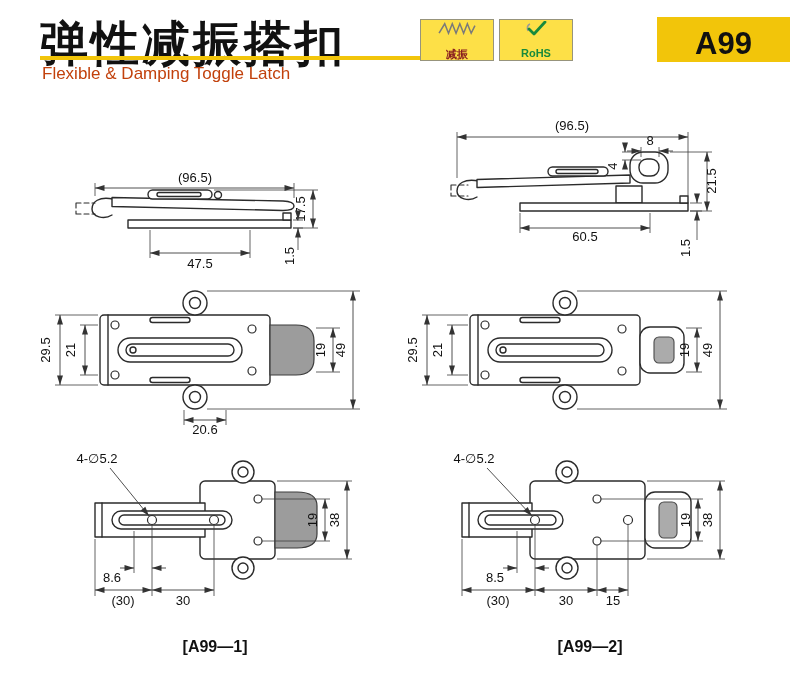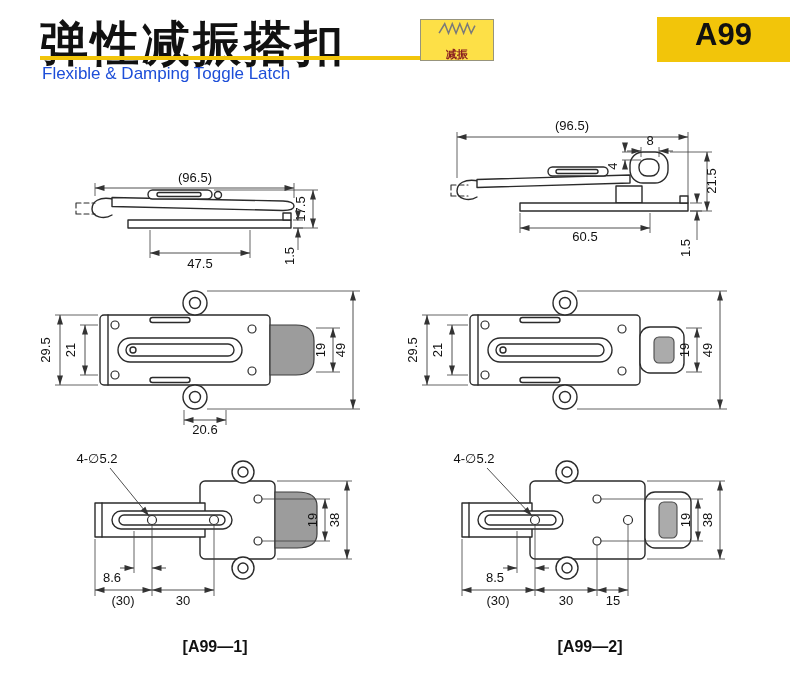--- a/index.html
+++ b/index.html
@@ -1,27 +1,27 @@
 <!DOCTYPE html>
 <html><head>
 <meta charset="utf-8">
 <style>
   *{box-sizing:border-box;margin:0;padding:0}
   html,body{width:790px;height:679px}
   body{position:relative;background:#fff;font-family:"Liberation Sans","DejaVu Sans",sans-serif;overflow:hidden}
   .title{position:absolute;left:40px;top:12px;font-size:48px;font-weight:bold;letter-spacing:3px;color:#111;white-space:nowrap}
   .rule{position:absolute;left:40px;top:56px;width:380px;height:4px;background:#f2c50a}
-  .subtitle{position:absolute;left:42px;top:64px;font-size:17px;color:#1d4ed8;white-space:nowrap}
+  .subtitle{position:absolute;left:42px;top:64px;font-size:17px;color:#c2410c;white-space:nowrap}
   .badges{position:absolute;left:420px;top:19px;display:flex;gap:5px}
   .badge{width:74px;height:42px;background:#fde047;border:1px solid #97947c;display:flex;flex-direction:column;align-items:center;justify-content:center;gap:12px}
   .badge .bl{font-size:11px;font-weight:bold;line-height:1}
   .bl-damp{color:#8a2020}
   .bl-cad{color:#1656b4}
   .bl-rohs{color:#188a3c}
-  .pn{position:absolute;left:657px;top:17px;width:133px;height:45px;background:#f2c50a;display:flex;align-items:flex-start;justify-content:center;font-size:31px;font-weight:bold;color:#111}
+  .pn{position:absolute;left:657px;top:17px;width:133px;height:45px;background:#f2c50a;display:flex;align-items:flex-end;justify-content:center;font-size:31px;font-weight:bold;color:#111}
   .drawing{position:absolute;left:0;top:95px}
   svg text{font-family:"Liberation Sans","DejaVu Sans",sans-serif}
   .part{fill:none;stroke:#2b2b2b;stroke-width:1.4;stroke-linecap:round;stroke-linejoin:round}
   .partfill{fill:#fff;stroke:#2b2b2b;stroke-width:1.4;stroke-linejoin:round}
   .gray{fill:#9c9c9c;stroke:#3c3c3c;stroke-width:1.2}
   .grayslot{fill:#ababab;stroke:#4a4a4a;stroke-width:1.1}
   .hole{fill:#fff;stroke:#2b2b2b;stroke-width:1.2}
   .dim{stroke:#3c3c3c;stroke-width:0.9;fill:none}
   .ext{stroke:#3c3c3c;stroke-width:0.8;fill:none}
   .dimt{font-size:13px;fill:#111}
@@ -35,20 +35,27 @@
   <h1 class="title">弹性减振搭扣</h1>
   <div class="rule"></div>
   <div class="subtitle">Flexible &amp; Damping Toggle Latch</div>
 
   <div class="badges">
     <div class="badge">
       <svg width="44" height="18" viewBox="0 0 44 18">
         <path d="M3,14 L9,4 L13,14 L17,4 L21,14 L25,4 L29,14 L33,4 L37,14 L41,6" fill="none" stroke="#7a7a7a" stroke-width="1.6"></path>
       </svg>
       <span class="bl bl-damp">减振</span>
+    </div>
+    <div class="badge">
+      <svg width="22" height="15" viewBox="0 0 22 15">
+        <path d="M3,10 Q1,5 5,3" fill="none" stroke="#9a9a9a" stroke-width="1.4"></path>
+        <path d="M4,8 L9,13 L20,1" fill="none" stroke="#188a3c" stroke-width="2.8" stroke-linecap="round" stroke-linejoin="round"></path>
+      </svg>
+      <span class="bl bl-rohs">RoHS</span>
     </div>
   </div>
 
   <div class="pn">
     <span>A99</span>
   </div>
 </header>
 
 <svg class="drawing" width="790" height="584" viewBox="0 95 790 584">
   <defs>

